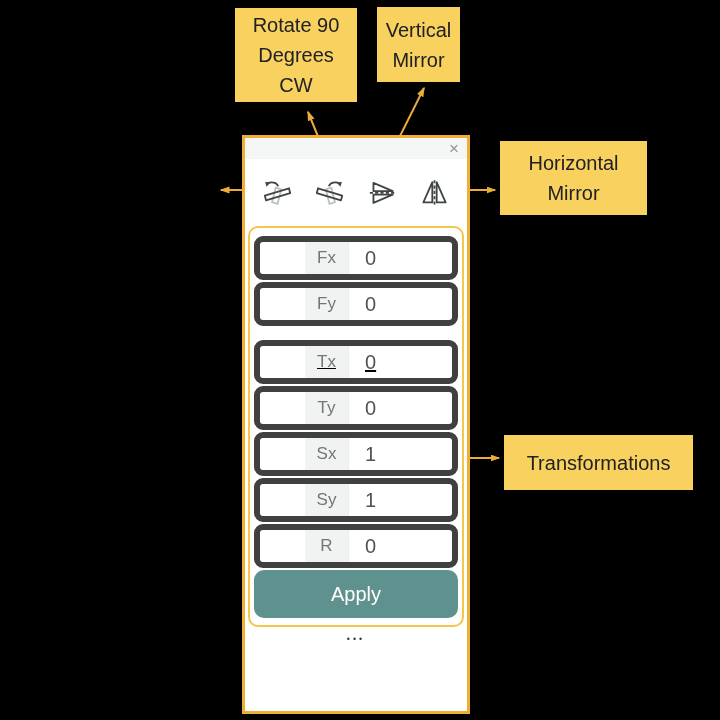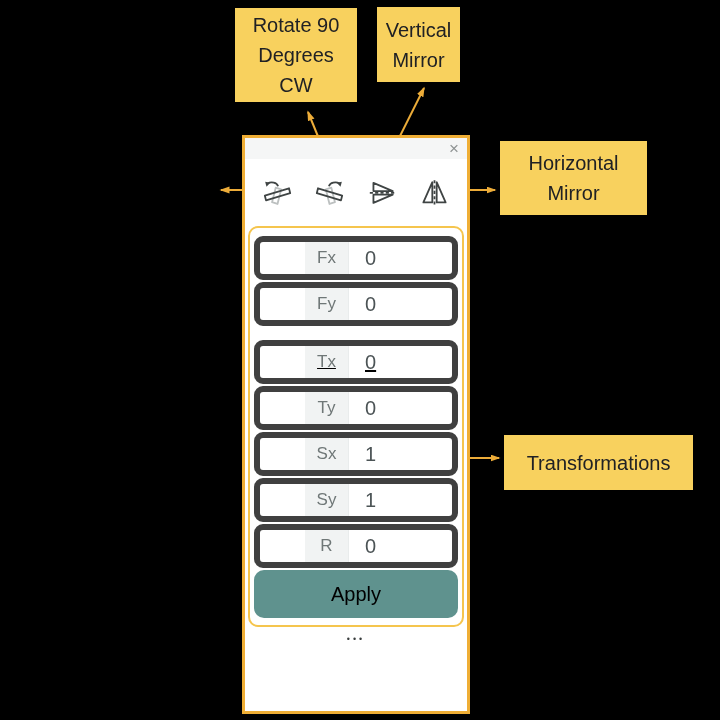--- a/index.html
+++ b/index.html
@@ -58,21 +58,21 @@
     width:44px; flex:0 0 44px; background:#F1F3F3; border-right:1px solid #E9ECEC;
     display:flex; align-items:center; justify-content:center;
     font-size:17px; color:#6F7777;
   }
   .row input {
     flex:1; min-width:0; border:0; outline:none; background:transparent;
     padding:0 4px 0 16px; font-size:20px; color:#4C5456;
   }
   .apply-btn {
     display:block; width:calc(100% - 2px); margin:0 1px; height:48px;
-    border:0; border-radius:10px; background:#5F928E; color:#000000;
+    border:0; border-radius:10px; background:#5F928E; color:#ffffff;
     font-size:20px; cursor:pointer;
   }
   .dots {
     margin-top:7px; text-align:center; color:#3A3E3E;
     font-size:9px; letter-spacing:3px; line-height:10px; cursor:grab;
     user-select:none;
   }
   .gl { stroke:#3F4444; fill:none; stroke-width:1.5; stroke-linejoin:round; }
   .gl-ghost { stroke:#BCC0C0; fill:none; stroke-width:1.5; stroke-linejoin:round; }
   .gl-fill { fill:#3F4444; stroke:none; }

